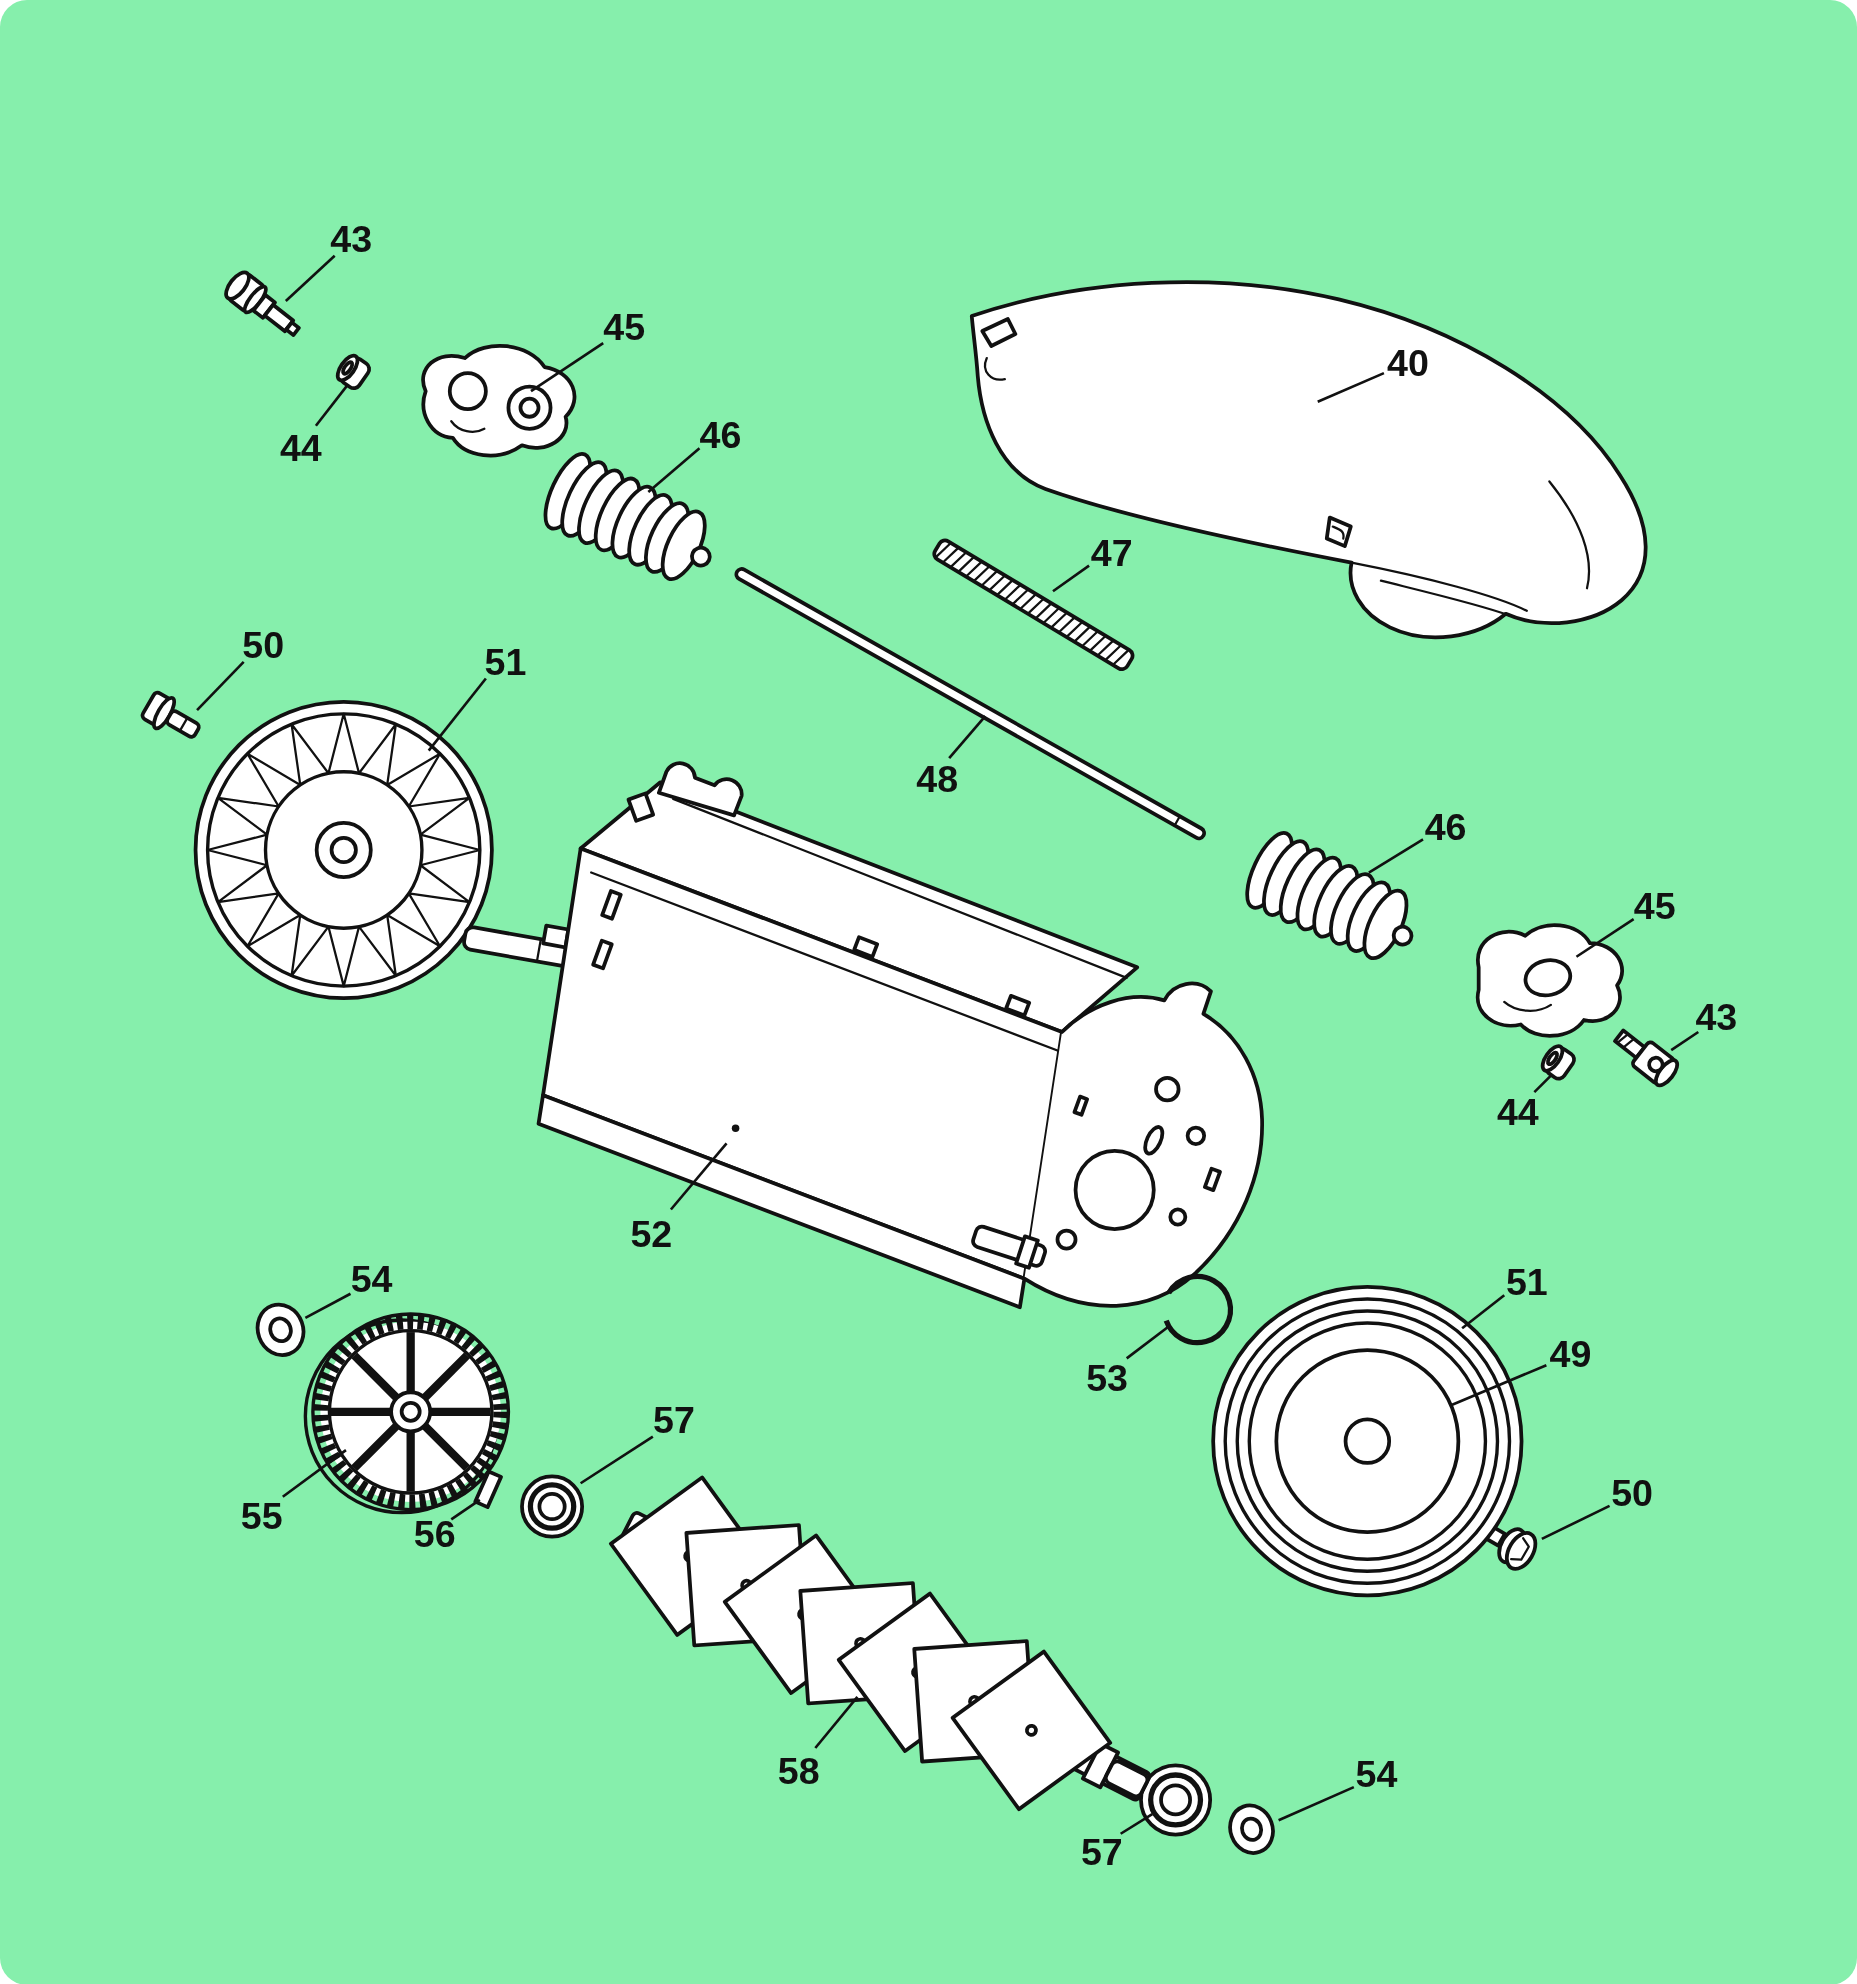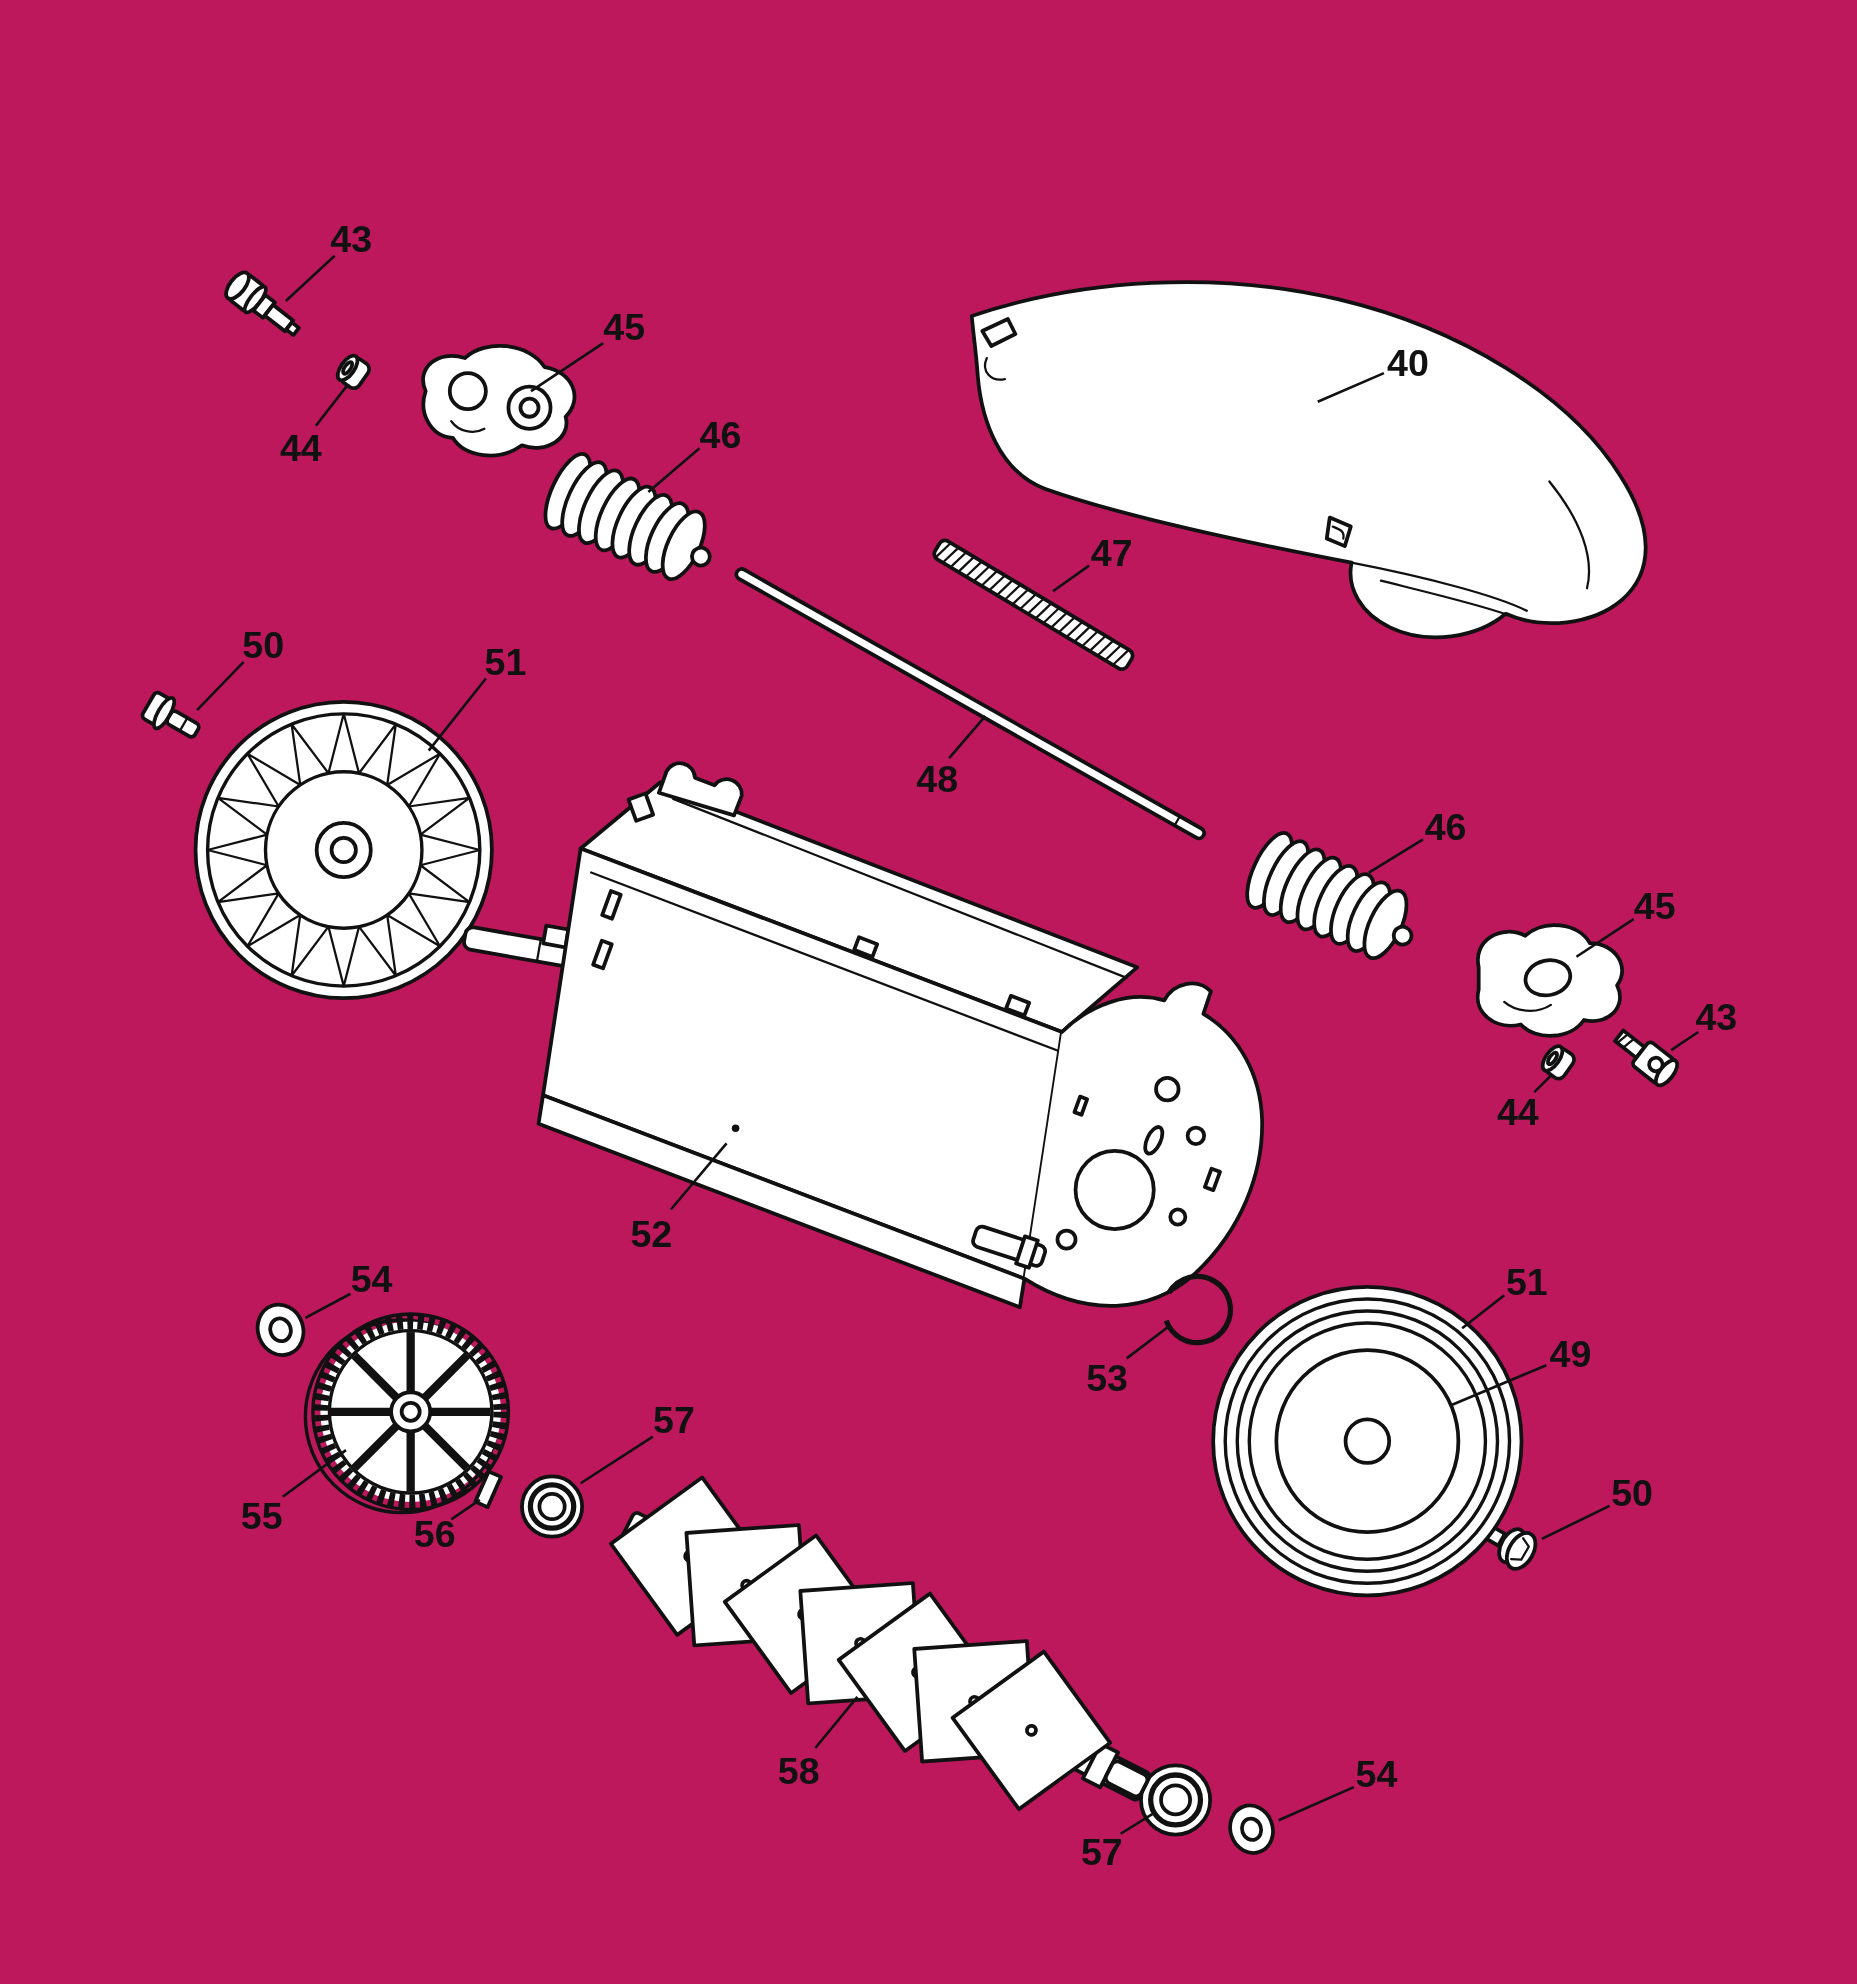--- a/index.html
+++ b/index.html
@@ -1,16 +1,16 @@
 <!DOCTYPE html>
 <html style="font-size:12px"><head>
 <meta charset="utf-8">
 <style>
   html,body{margin:0;padding:0;background:#ffffff;}
-  #stage{position:relative;width:1857px;height:1985px;background:#be185d;overflow:hidden;}
+  #stage{position:relative;width:1857px;height:1985px;background:#86efac;overflow:hidden;border-radius:27px;}
   svg{display:block;}
   .part{fill:#ffffff;stroke:#111111;stroke-width:5;stroke-linejoin:round;stroke-linecap:round;}
   .thin{fill:none;stroke:#111111;stroke-width:3;stroke-linejoin:round;stroke-linecap:round;}
   .thin2{fill:none;stroke:#111111;stroke-width:4.5;stroke-linejoin:round;}
   .dot{fill:#111111;stroke:none;}
   .leader{stroke:#111111;stroke-width:3.5;}
   text.callout{font-family:"Liberation Sans", sans-serif;font-weight:bold;font-size:50px;fill:#111111;text-anchor:middle;dominant-baseline:central;}
 </style>
 </head>
 <body>

